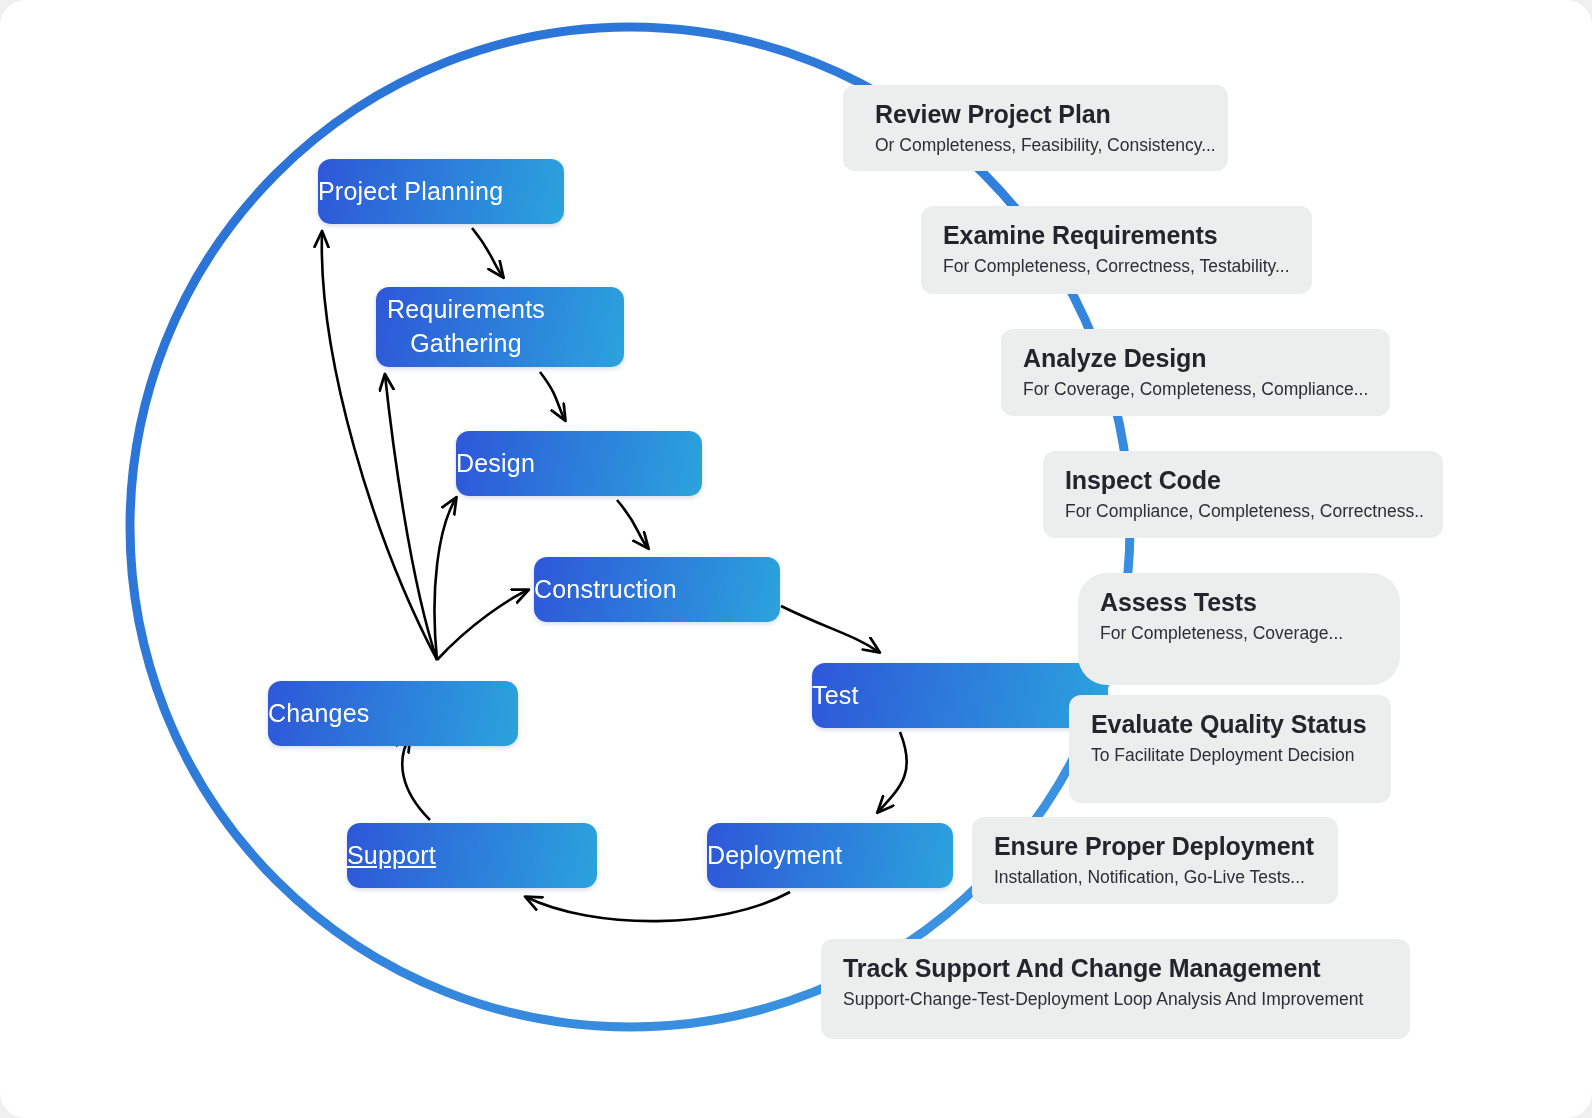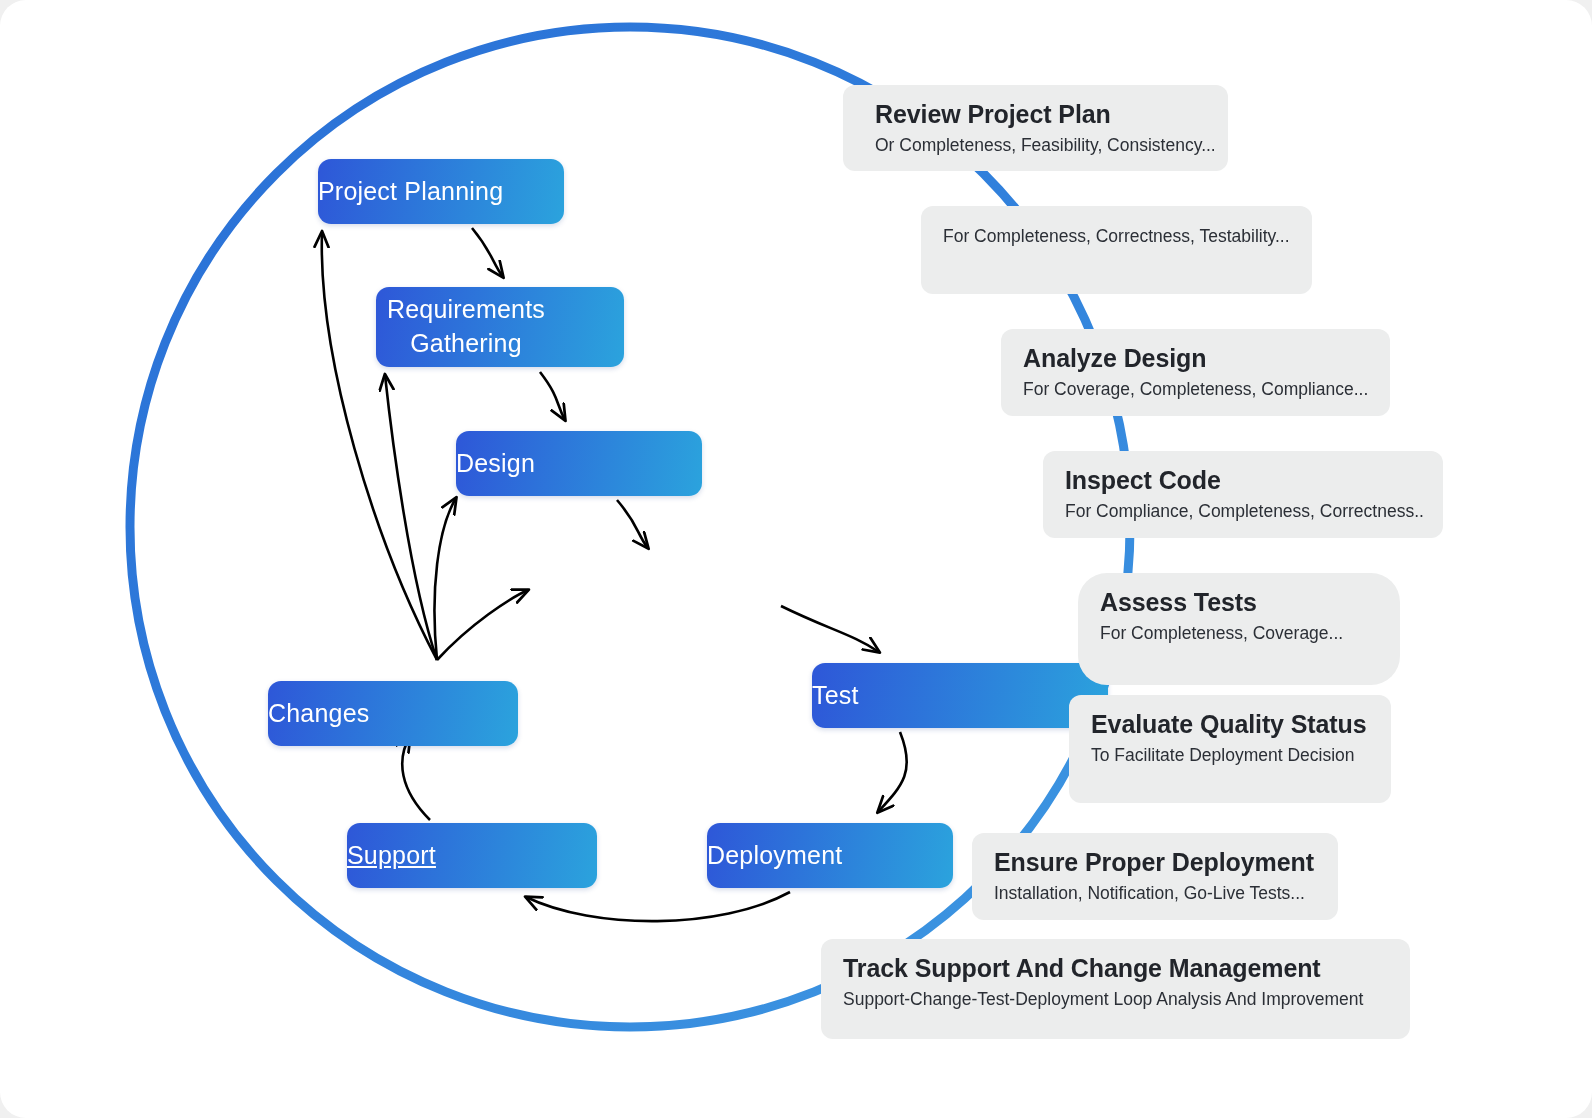--- a/index.html
+++ b/index.html
@@ -112,20 +112,23 @@
   </div>
 
   <div class="node" style="left:376px; top:287px; width:248px; height:80px; background:linear-gradient(100deg,#2e57d8,#2ba3dd);">
     <span style="max-width:180px;">Requirements Gathering</span>
   </div>
 
   <div class="node" style="left:456px; top:431px; width:246px; height:65px; background:linear-gradient(100deg,#2e57d8,#2ba3dd);">
     <span>Design</span>
   </div>
 
+  <div class="node" style="left:534px; top:557px; width:246px; height:65px; background:linear-gradient(100deg,#2e57d8,#2ba3dd);">
+    <span>Construction</span>
+  </div>
 
   <div class="node" style="left:812px; top:663px; width:296px; height:65px; background:linear-gradient(100deg,#2e57d8,#2ba3dd);">
     <span>Test</span>
   </div>
 
   <div class="node" style="left:707px; top:823px; width:246px; height:65px; background:linear-gradient(100deg,#2e57d8,#2ba3dd);">
     <span>Deployment</span>
   </div>
 
   <div class="node" style="left:347px; top:823px; width:250px; height:65px; background:linear-gradient(100deg,#2e57d8,#2ba3dd);text-decoration:underline;">
@@ -135,20 +138,21 @@
   <div class="node" style="left:268px; top:681px; width:250px; height:65px; background:linear-gradient(100deg,#2e57d8,#2ba3dd);">
     <span>Changes</span>
   </div>
 
   <div class="card" style="left:843px; top:85px; width:385px; height:86px;padding-left:32px;">
     <div class="card-title">Review Project Plan</div>
     <div class="card-sub">Or Completeness, Feasibility, Consistency...</div>
   </div>
 
   <div class="card" style="left:921px; top:206px; width:391px; height:88px;">
+    <div class="card-title">Examine Requirements</div>
     <div class="card-sub">For Completeness, Correctness, Testability...</div>
   </div>
 
   <div class="card" style="left:1001px; top:329px; width:389px; height:87px;">
     <div class="card-title">Analyze Design</div>
     <div class="card-sub">For Coverage, Completeness, Compliance...</div>
   </div>
 
   <div class="card" style="left:1043px; top:451px; width:400px; height:87px;">
     <div class="card-title">Inspect Code</div>
@@ -158,21 +162,21 @@
   <div class="card" style="left:1078px; top:573px; width:322px; height:112px;border-radius:29px;">
     <div class="card-title">Assess Tests</div>
     <div class="card-sub">For Completeness, Coverage...</div>
   </div>
 
   <div class="card" style="left:1069px; top:695px; width:322px; height:108px;">
     <div class="card-title">Evaluate Quality Status</div>
     <div class="card-sub">To Facilitate Deployment Decision</div>
   </div>
 
-  <div class="card" style="left:972px; top:817px; width:366px; height:87px;margin-top:16px;">
+  <div class="card" style="left:972px; top:817px; width:366px; height:87px;">
     <div class="card-title">Ensure Proper Deployment</div>
     <div class="card-sub">Installation, Notification, Go-Live Tests...</div>
   </div>
 
   <div class="card" style="left:821px; top:939px; width:589px; height:100px;">
     <div class="card-title">Track Support And Change Management</div>
     <div class="card-sub">Support-Change-Test-Deployment Loop Analysis And Improvement</div>
   </div>
 
 </div>

